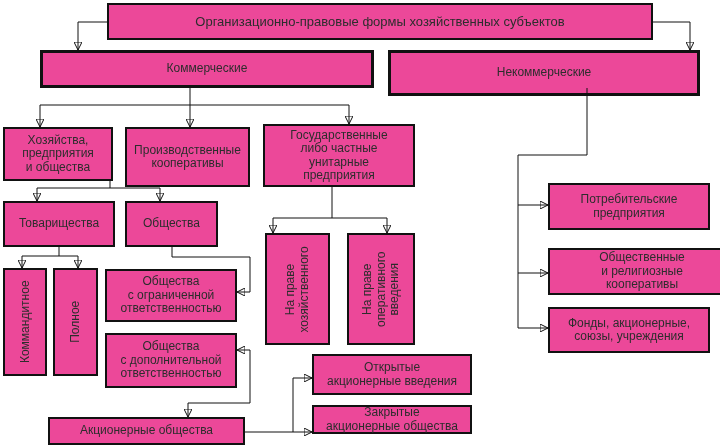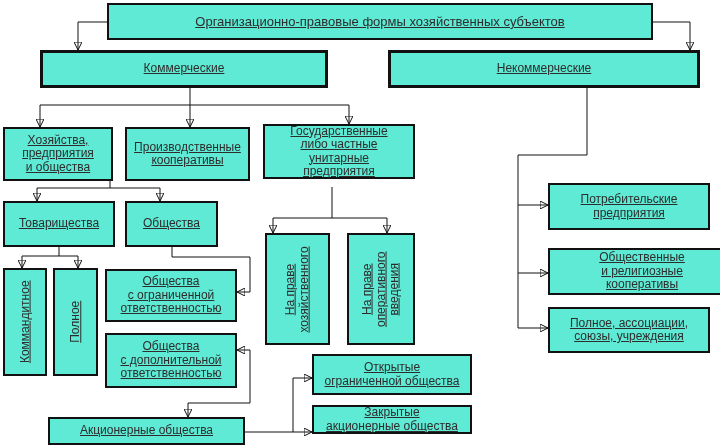--- a/index.html
+++ b/index.html
@@ -6,60 +6,60 @@
   .stage {
     position:relative; width:720px; height:448px;
     background:var(--background,#ffffff);
     font-family:"Liberation Sans", sans-serif;
     color:var(--text,#2d2d2d);
     overflow:hidden;
   }
   .box {
     position:absolute; box-sizing:border-box;
     border:2px solid var(--border,#111111);
-    background:#5eead4;
+    background:#ec4899;
     display:flex; align-items:center; justify-content:center;
-    text-align:center; font-size:12px; line-height:13.5px;text-decoration:underline;
+    text-align:center; font-size:12px; line-height:13.5px;
   }
   .box.bold { border-width:3px; }
   .box.root { font-size:13px; }
   .lbl { white-space:pre-line; display:block; }
   .vbox .lbl { transform:rotate(-90deg); white-space:pre-line; }
   svg.wires { position:absolute; left:0; top:0; pointer-events:none; }
   svg.wires path { stroke:var(--line,#111111); stroke-width:1; fill:none; }
 </style>
 </head>
 <body>
 
 <div class="stage">
 
   <div class="box root" style="left:107px;top:3px;width:546px;height:37px">
     <span class="lbl">Организационно-правовые формы хозяйственных субъектов</span>
   </div>
 
-  <div class="box bold" style="left:40px;top:50px;width:288px;height:38px">
+  <div class="box bold" style="left:40px;top:50px;width:334px;height:38px">
     <span class="lbl">Коммерческие</span>
   </div>
 
-  <div class="box bold" style="left:388px;top:50px;width:312px;height:38px">
+  <div class="box bold" style="left:388px;top:50px;width:312px;height:46px">
     <span class="lbl">Некоммерческие</span>
   </div>
 
   <div class="box" style="left:3px;top:127px;width:110px;height:54px">
     <span class="lbl">Хозяйства,
 предприятия
 и общества</span>
   </div>
 
-  <div class="box" style="left:125px;top:127px;width:125px;height:54px">
+  <div class="box" style="left:125px;top:127px;width:125px;height:60px">
     <span class="lbl">Производственные
 кооперативы</span>
   </div>
 
-  <div class="box" style="left:263px;top:124px;width:152px;height:55px">
+  <div class="box" style="left:263px;top:124px;width:152px;height:63px">
     <span class="lbl">Государственные
 либо частные
 унитарные
 предприятия</span>
   </div>
 
   <div class="box" style="left:3px;top:201px;width:112px;height:46px">
     <span class="lbl">Товарищества</span>
   </div>
 
@@ -97,41 +97,41 @@
   </div>
 
   <div class="box vbox" style="left:347px;top:233px;width:68px;height:112px">
     <span class="lbl">На праве
 оперативного
 введения</span>
   </div>
 
   <div class="box" style="left:312px;top:354px;width:160px;height:41px">
     <span class="lbl">Открытые
-ограниченной общества</span>
+акционерные введения</span>
   </div>
 
   <div class="box" style="left:312px;top:405px;width:160px;height:29px">
     <span class="lbl">Закрытые
 акционерные общества</span>
   </div>
 
   <div class="box" style="left:548px;top:183px;width:162px;height:47px">
     <span class="lbl">Потребительские
 предприятия</span>
   </div>
 
   <div class="box" style="left:548px;top:248px;width:188px;height:47px">
     <span class="lbl">Общественные
 и религиозные
 кооперативы</span>
   </div>
 
   <div class="box" style="left:548px;top:307px;width:162px;height:46px">
-    <span class="lbl">Полное, ассоциации,
+    <span class="lbl">Фонды, акционерные,
 союзы, учреждения</span>
   </div>
 
   <svg class="wires" width="720" height="448" viewBox="0 0 720 448">
     <defs>
       <marker id="arr" viewBox="0 0 8 8" markerWidth="8" markerHeight="8" refX="8" refY="4" orient="auto">
         <path d="M0,0 L8,4 L0,8 Z" fill="#111" stroke="none"></path>
       </marker>
     </defs>
 

